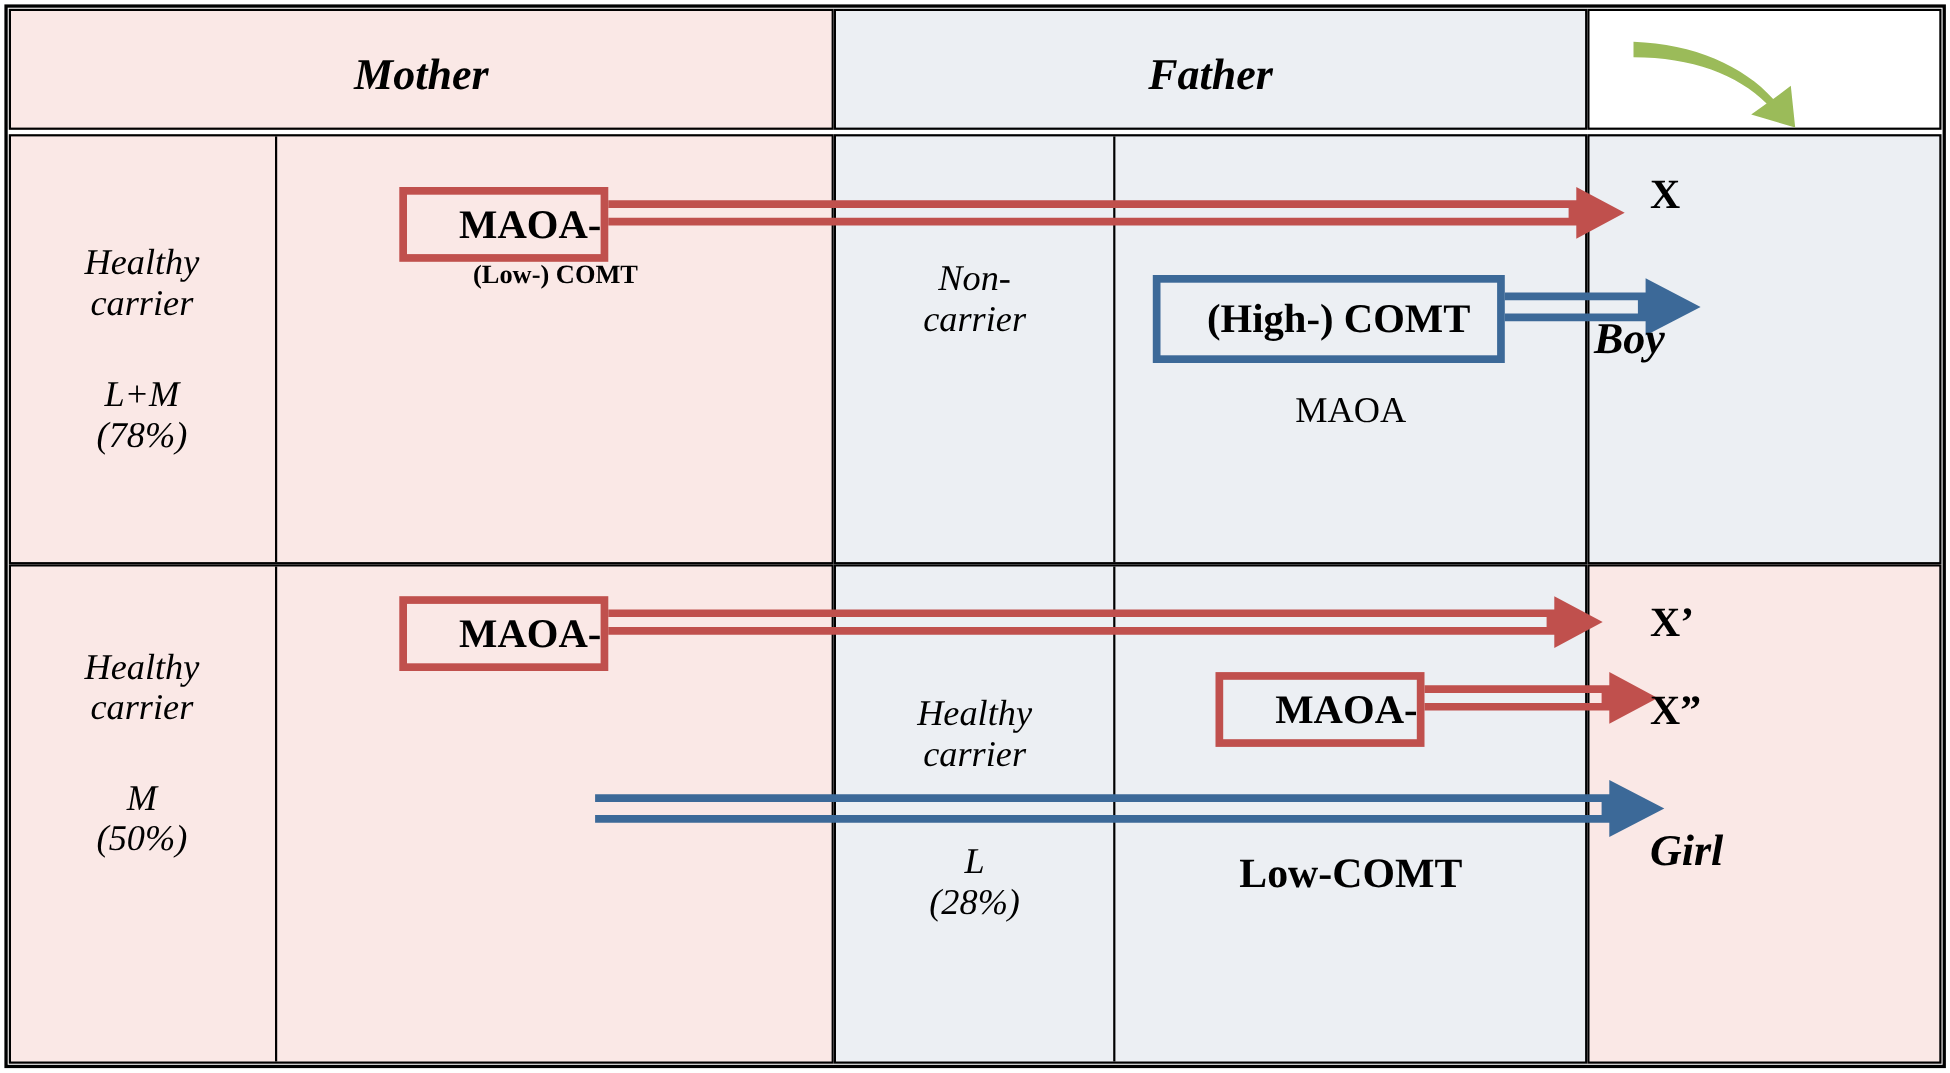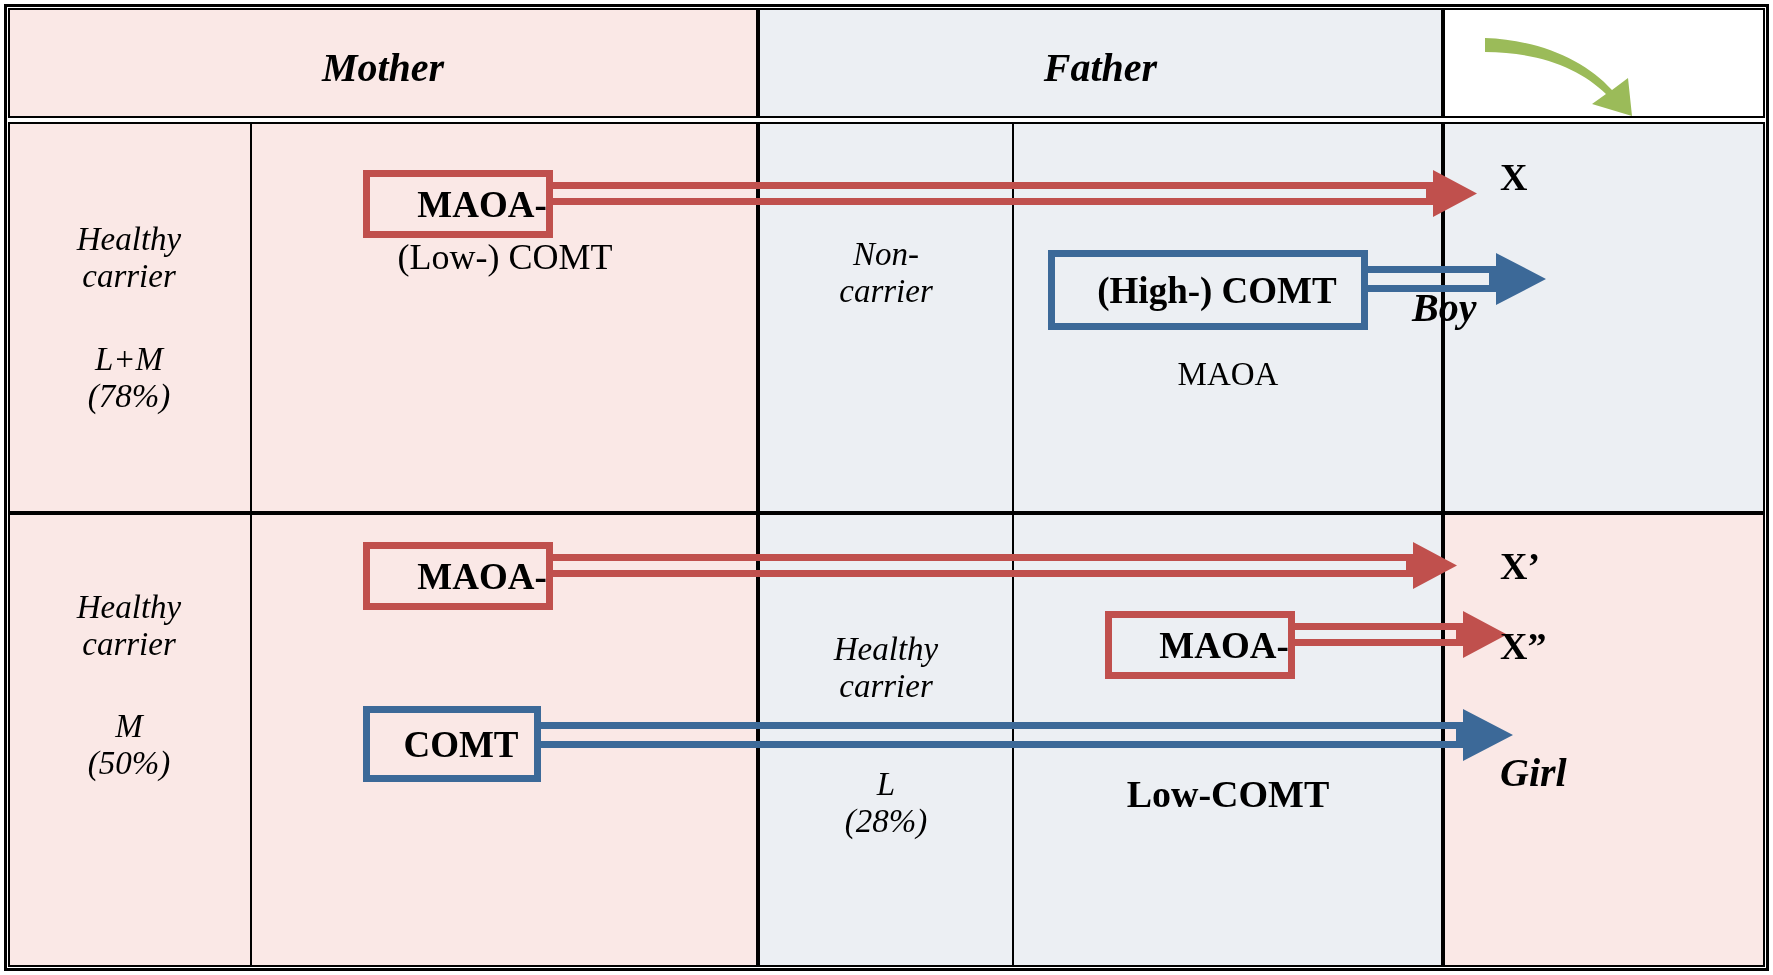--- a/index.html
+++ b/index.html
@@ -45,21 +45,21 @@
     font-style: italic;
     font-weight: bold;
     font-size: 40px;
   }
   .ital {
     font-style: italic;
     font-size: 33px;
     margin-top: 36px;
   }
   .plain { font-size: 33px; }
-  .bold  { font-weight: normal; font-size: 36px; }
+  .bold  { font-weight: bold; font-size: 24px; }
   .boldbig { font-weight: bold; font-size: 38px; }
   .childlbl {
     font-weight: bold;
     font-size: 38px;
     text-align: left;
   }
   .childlbl.ital { font-style: italic; font-size: 40px; }
 
   
   .gbox {
@@ -127,36 +127,35 @@
       <path d="M0,14 L880,14 L880,2 L924,25.5 L880,49 L880,37 L0,37 L0,30 L873,30 L873,21 L0,21 Z" fill="#c0504d"></path>
     </svg>
   </div>
   <div class="txt childlbl" style="left:1500px; top:156px; width:240px;">X</div>
 
   <div class="conn" style="left:1368px; top:248px;">
     <svg width="200" height="84" viewBox="0 0 200 84">
       <path d="M0,18 L128,18 L128,5 L178,31 L128,57 L128,44 L0,44 L0,37 L121,37 L121,25 L0,25 Z" fill="#3c6998"></path>
     </svg>
   </div>
-  <div class="txt childlbl ital" style="left:1412px; top:250px; width:250px;">Boy</div>
+  <div class="txt childlbl ital" style="left:1449px; top:250px; width:250px;">Boy</div>
 
   <div class="cell pink" style="left:8px;    top:513px; width:750px; height:454px;"></div>
   <div class="cell blue" style="left:758px;  top:513px; width:685px; height:454px;"></div>
   <div class="cell pink" style="left:1443px; top:513px; width:322px; height:454px;"></div>
 
   <div class="thinsep" style="left:250px;  top:515px; width:1px; height:450px;"></div>
   <div class="thinsep" style="left:1012px; top:515px; width:1px; height:450px;"></div>
 
   <div class="txt ital" style="left:10px; top:553px; width:238px;">Healthy
 carrier</div>
   <div class="txt ital" style="left:10px; top:672px; width:238px;">M
 (50%)</div>
 
   <div class="gbox red" style="left:363px; top:542px; width:190px; height:68px;">MAOA-</div>
-  <div class="gbox blue" style="left:363px; top:706px; width:178px; height:76px; background:#fae8e6;">COMT</div>
 
   <div class="txt ital" style="left:762px; top:595px; width:248px;">Healthy
 carrier</div>
   <div class="txt ital" style="left:762px; top:730px; width:248px;">L
 (28%)</div>
 
   <div class="gbox red" style="left:1105px; top:611px; width:190px; height:68px;">MAOA-</div>
   <div class="txt boldbig" style="left:1014px; top:773px; width:428px;">Low-COMT</div>
 
   <div class="conn" style="left:553px; top:540px;">

